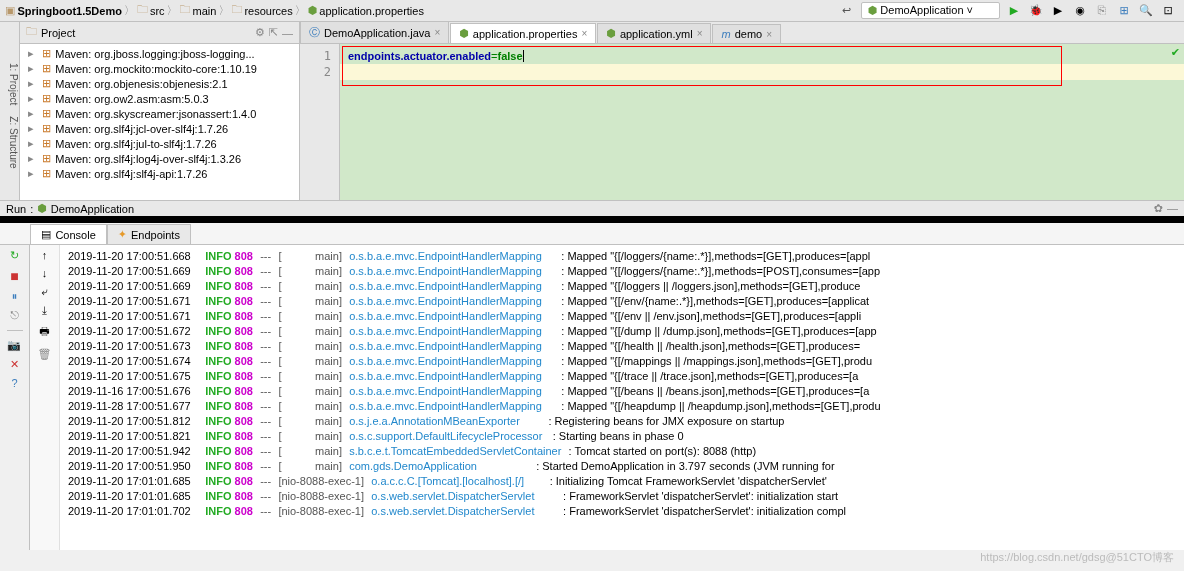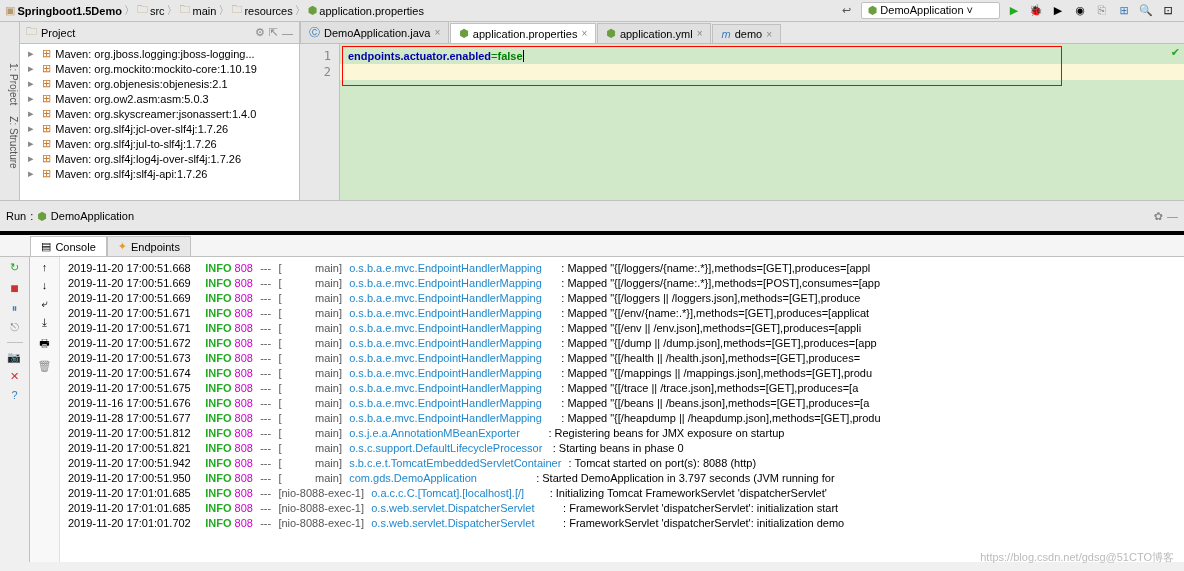--- a/index.html
+++ b/index.html
@@ -28,29 +28,29 @@
 .editor-content { flex:1; position:relative; background:#d1e8c9; }
 .gutter { position:absolute; left:0; top:0; bottom:0; width:40px; background:#e8e8e8; border-right:1px solid #c0c0c0; font-family:Consolas,monospace; color:#888; text-align:right; padding-right:8px; padding-top:4px; line-height:16px; font-size:12px;}
 .code-area { margin-left:40px; padding:4px 8px; font-family:Consolas,monospace; font-size:13px; line-height:16px; }
 .code-line { white-space:pre; }
 .code-key { color:#0000aa; font-weight:bold;}
 .code-eq { color:#008000; }
 .code-val { color:#008000; font-weight:bold;}
 .red-box { position:absolute; border:1px solid red; left:42px; top:2px; width:720px; height:40px; pointer-events:none; }
 .current-line-bg { position:absolute; left:40px; right:0; top:20px; height:16px; background:#fcf8d7; }
 .run-panel { border-top:1px solid #c0c0c0; background:#fff; }
-.run-header { height:34px; background:#e8e8e8; display:flex; align-items:center; padding:0 6px; border-bottom:4px solid #000000; gap:4px;}
+.run-header { height:22px; background:#e8e8e8; display:flex; align-items:center; padding:0 6px; border-bottom:7px solid #000000; gap:4px;}
 .run-header-right { margin-left:auto; display:flex; gap:4px;}
 .console-tabs { height:22px; display:flex; align-items:flex-end; padding-left:30px; background:#f5f5f5; border-bottom:1px solid #c0c0c0;}
 .console-tab { padding:3px 10px; border:1px solid #c0c0c0; border-bottom:none; background:#fff; display:flex; gap:4px; align-items:center; font-size:11px;}
 .console-body { display:flex; height:305px; }
 .run-toolbar { width:30px; background:#f0f0f0; border-right:1px solid #c0c0c0; display:flex; flex-direction:column; align-items:center; padding-top:4px; gap:6px; }
 .run-toolbar2 { width:30px; background:#f8f8f8; border-right:1px solid #e0e0e0; display:flex; flex-direction:column; align-items:center; padding-top:4px; gap:6px; }
 .console-output { flex:1; overflow:auto; font-family:Consolas,monospace; font-size:12px; padding:4px 8px; white-space:pre; line-height:15px; background:#fff;}
-.log-time{ color:#000;} .log-info{ color:#22aa22; font-weight:bold;text-align:right;} .log-pid{color:#cc00cc;font-weight:normal;} .log-sep{color:#555;} .log-thread{color:#555;} .log-class{color:#2288cc;} .log-msg{color:#000;}
+.log-time{ color:#000;} .log-info{ color:#22aa22; font-weight:bold;text-align:right;} .log-pid{color:#cc00cc;font-weight:bold;} .log-sep{color:#555;} .log-thread{color:#555;} .log-class{color:#2288cc;} .log-msg{color:#000;}
 .folder-icon{color:#b8986b;}
 .prop-icon{color:#6a9e3e;}
 .java-icon{color:#3d7ebd;}
 .down-arrow-icon{color:#555;}
 .search-icon{color:#555;}
 .green-play{color:#22aa22;}
 .green-bug{color:#22aa22;}
 .hammer{color:#8a8a8a;}
 .stop-red{color:#cc3333;font-size:14px;}
 .gear{color:#888;}
@@ -147,21 +147,21 @@
             <span>Maven: org.slf4j:jcl-over-slf4j:1.7.26</span>
           </div>
           <div class="tree-row">
             <span class="tree-arrow">▸</span>
             <span class="tree-icon">⊞</span>
             <span>Maven: org.slf4j:jul-to-slf4j:1.7.26</span>
           </div>
           <div class="tree-row">
             <span class="tree-arrow">▸</span>
             <span class="tree-icon">⊞</span>
-            <span>Maven: org.slf4j:log4j-over-slf4j:1.7.26</span>
+            <span>Maven: org.slf4j:log4j-over-slf4j:1.3.26</span>
           </div>
           <div class="tree-row">
             <span class="tree-arrow">▸</span>
             <span class="tree-icon">⊞</span>
             <span>Maven: org.slf4j:slf4j-api:1.7.26</span>
           </div>
         </div>
     </div>
   </div>
 
@@ -249,18 +249,18 @@
 <span class="log-time">2019-11-20 17:00:51.674</span>  <span class="log-info">INFO </span><span class="log-pid">808</span> <span class="log-sep">---</span> <span class="log-thread">[           main]</span> <span class="log-class">o.s.b.a.e.mvc.EndpointHandlerMapping    </span> <span class="log-msg">: Mapped "{[/mappings || /mappings.json],methods=[GET],produ</span>
 <span class="log-time">2019-11-20 17:00:51.675</span>  <span class="log-info">INFO </span><span class="log-pid">808</span> <span class="log-sep">---</span> <span class="log-thread">[           main]</span> <span class="log-class">o.s.b.a.e.mvc.EndpointHandlerMapping    </span> <span class="log-msg">: Mapped "{[/trace || /trace.json],methods=[GET],produces=[a</span>
 <span class="log-time">2019-11-16 17:00:51.676</span>  <span class="log-info">INFO </span><span class="log-pid">808</span> <span class="log-sep">---</span> <span class="log-thread">[           main]</span> <span class="log-class">o.s.b.a.e.mvc.EndpointHandlerMapping    </span> <span class="log-msg">: Mapped "{[/beans || /beans.json],methods=[GET],produces=[a</span>
 <span class="log-time">2019-11-28 17:00:51.677</span>  <span class="log-info">INFO </span><span class="log-pid">808</span> <span class="log-sep">---</span> <span class="log-thread">[           main]</span> <span class="log-class">o.s.b.a.e.mvc.EndpointHandlerMapping    </span> <span class="log-msg">: Mapped "{[/heapdump || /heapdump.json],methods=[GET],produ</span>
 <span class="log-time">2019-11-20 17:00:51.812</span>  <span class="log-info">INFO </span><span class="log-pid">808</span> <span class="log-sep">---</span> <span class="log-thread">[           main]</span> <span class="log-class">o.s.j.e.a.AnnotationMBeanExporter       </span> <span class="log-msg">: Registering beans for JMX exposure on startup</span>
 <span class="log-time">2019-11-20 17:00:51.821</span>  <span class="log-info">INFO </span><span class="log-pid">808</span> <span class="log-sep">---</span> <span class="log-thread">[           main]</span> <span class="log-class">o.s.c.support.DefaultLifecycleProcessor </span> <span class="log-msg">: Starting beans in phase 0</span>
 <span class="log-time">2019-11-20 17:00:51.942</span>  <span class="log-info">INFO </span><span class="log-pid">808</span> <span class="log-sep">---</span> <span class="log-thread">[           main]</span> <span class="log-class">s.b.c.e.t.TomcatEmbeddedServletContainer</span> <span class="log-msg">: Tomcat started on port(s): 8088 (http)</span>
 <span class="log-time">2019-11-20 17:00:51.950</span>  <span class="log-info">INFO </span><span class="log-pid">808</span> <span class="log-sep">---</span> <span class="log-thread">[           main]</span> <span class="log-class">com.gds.DemoApplication                 </span> <span class="log-msg">: Started DemoApplication in 3.797 seconds (JVM running for </span>
 <span class="log-time">2019-11-20 17:01:01.685</span>  <span class="log-info">INFO </span><span class="log-pid">808</span> <span class="log-sep">---</span> <span class="log-thread">[nio-8088-exec-1]</span> <span class="log-class">o.a.c.c.C.[Tomcat].[localhost].[/]      </span> <span class="log-msg">: Initializing Tomcat FrameworkServlet 'dispatcherServlet'</span>
 <span class="log-time">2019-11-20 17:01:01.685</span>  <span class="log-info">INFO </span><span class="log-pid">808</span> <span class="log-sep">---</span> <span class="log-thread">[nio-8088-exec-1]</span> <span class="log-class">o.s.web.servlet.DispatcherServlet       </span> <span class="log-msg">: FrameworkServlet 'dispatcherServlet': initialization start</span>
-<span class="log-time">2019-11-20 17:01:01.702</span>  <span class="log-info">INFO </span><span class="log-pid">808</span> <span class="log-sep">---</span> <span class="log-thread">[nio-8088-exec-1]</span> <span class="log-class">o.s.web.servlet.DispatcherServlet       </span> <span class="log-msg">: FrameworkServlet 'dispatcherServlet': initialization demo</span>
+<span class="log-time">2019-11-20 17:01:01.702</span>  <span class="log-info">INFO </span><span class="log-pid">808</span> <span class="log-sep">---</span> <span class="log-thread">[nio-8088-exec-1]</span> <span class="log-class">o.s.web.servlet.DispatcherServlet       </span> <span class="log-msg">: FrameworkServlet 'dispatcherServlet': initialization compl</span>
 </div>
   </div>
 </div>
 
 <div class="watermark">https://blog.csdn.net/gdsg@51CTO博客</div>
 
 </body></html>

